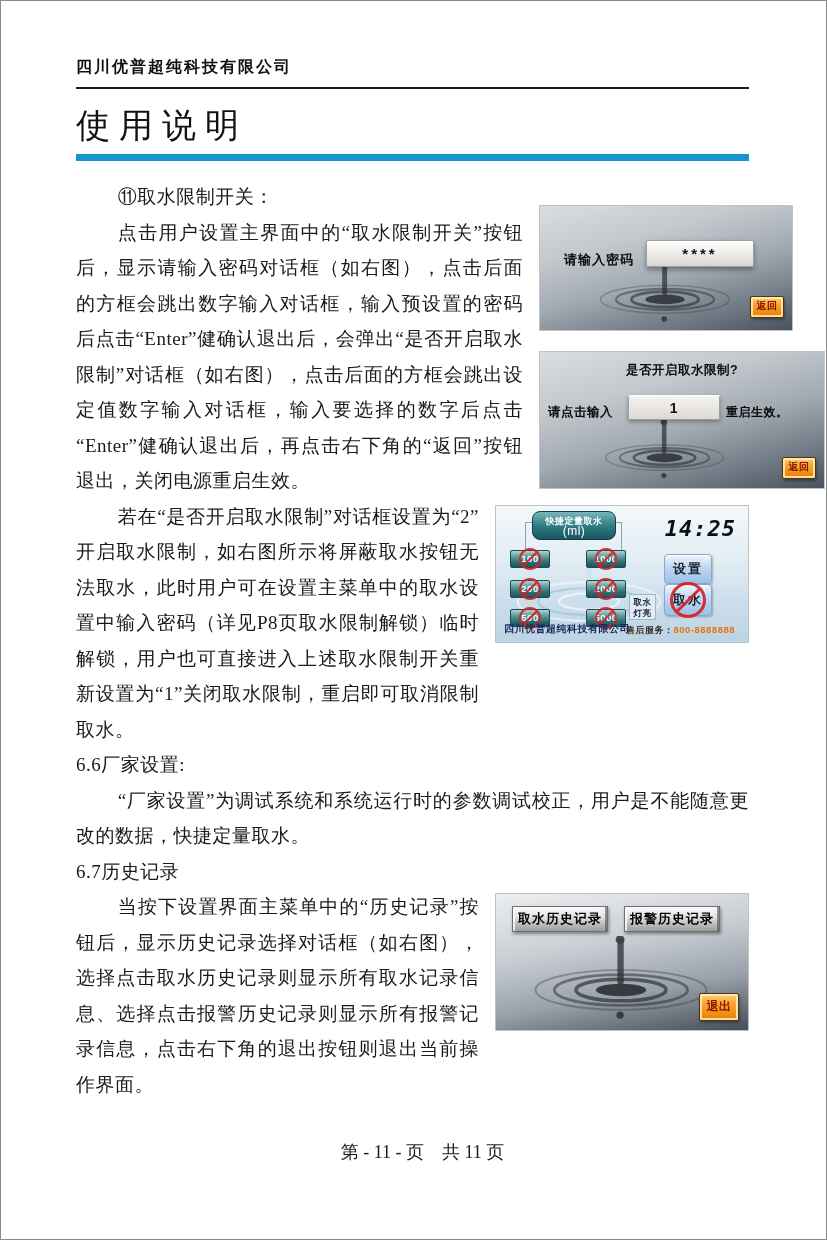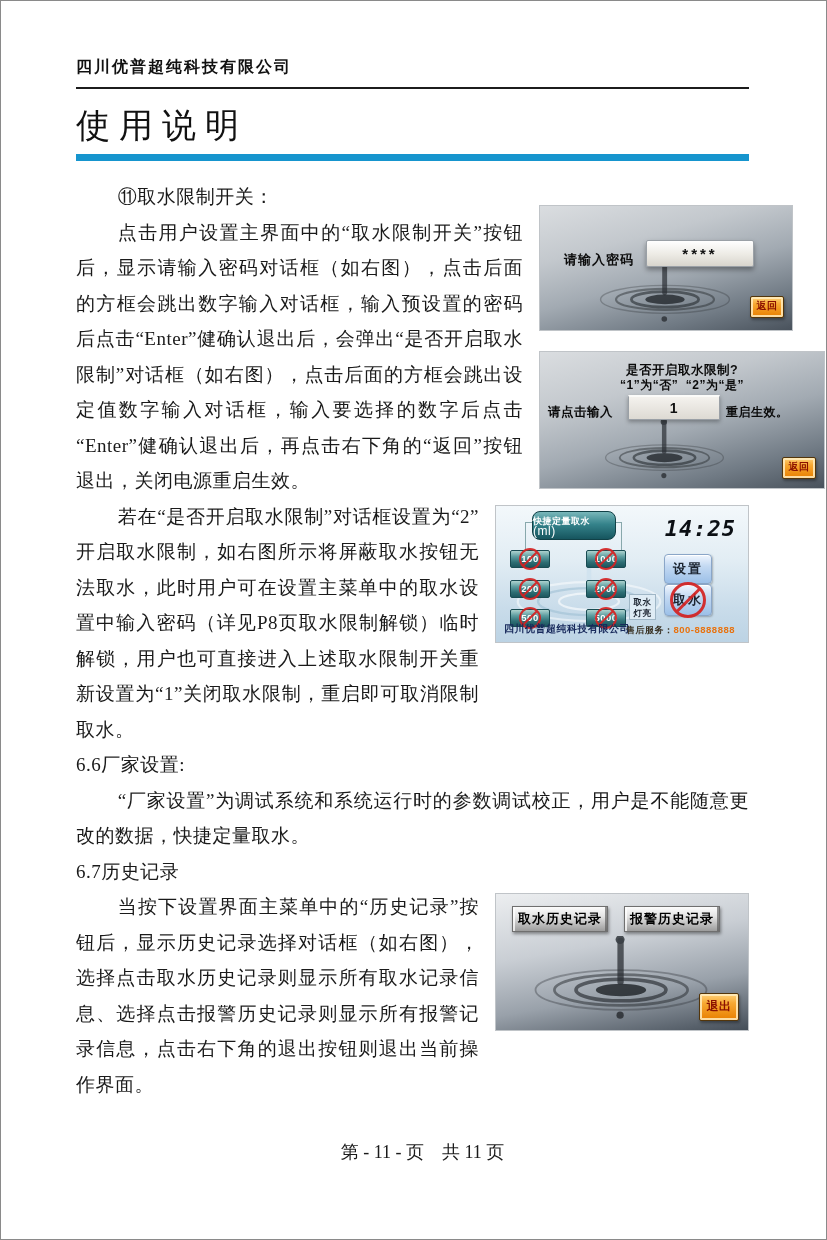--- a/index.html
+++ b/index.html
@@ -86,21 +86,21 @@
     text-align:center;line-height:22px;font-size:14px;font-weight:bold;color:#111;
     box-shadow:0 2px 4px rgba(0,0,0,.3);
   }
   .s2 .note{left:186px;top:49px;font-size:12px;font-weight:bold;color:#0a0a0a;}
   .s2 .btn-back{right:8px;bottom:9px;width:32px;height:20px;font-size:10px;line-height:18px;}
   
   .s3{height:136px;background:linear-gradient(180deg,#f3f8fb 0%,#e2edf4 40%,#c9dcea 75%,#bcd3e4 100%);}
   .s3 .pill{
     left:36px;top:5px;width:82px;height:27px;border-radius:8px;
     background:linear-gradient(180deg,#79b7ba 0%,#35838b 45%,#16555e 100%);
-    border:1px solid #114147;color:#fff;
+    border:1px solid #114147;color:#fff;text-align:center;
   }
   .s3 .pill .l1{font-size:9px;font-weight:bold;line-height:12px;margin-top:3px;letter-spacing:0.5px;}
   .s3 .pill .l2{font-size:12px;line-height:9px;}
   .s3 .connL{left:29px;top:16px;width:7px;height:27px;border-left:1px solid #88a8ac;border-top:1px solid #88a8ac;}
   .s3 .connR{left:118px;top:16px;width:7px;height:27px;border-right:1px solid #88a8ac;border-top:1px solid #88a8ac;}
   .s3 .clock{
     right:12px;top:2px;
     font-family:"DejaVu Sans Mono","Liberation Mono",monospace;
     font-style:italic;font-weight:bold;font-size:22px;color:#0b0f14;letter-spacing:1px;
   }
@@ -197,21 +197,20 @@
           <svg class="abs ripple-svg" style="left:52px;top:66px;" width="145" height="64" viewBox="0 0 200 100">
             <ellipse cx="100" cy="62" rx="92" ry="20" fill="none" stroke="#2b2f33" stroke-width="2" opacity=".3"></ellipse>
             <ellipse cx="100" cy="62" rx="70" ry="15" fill="none" stroke="#23272b" stroke-width="3" opacity=".45"></ellipse>
             <ellipse cx="100" cy="62" rx="48" ry="11" fill="none" stroke="#1c2024" stroke-width="4" opacity=".55"></ellipse>
             <ellipse cx="100" cy="62" rx="28" ry="7" fill="#14181c" opacity=".7"></ellipse>
             <rect x="96" y="4" width="7" height="52" rx="3" fill="#2a2e33" opacity=".7"></rect>
             <circle cx="99" cy="6" r="5" fill="#3a3f45" opacity=".9"></circle>
             <circle cx="99" cy="90" r="4" fill="#2a2e33" opacity=".8"></circle>
           </svg>
           <div class="abs q1">是否开启取水限制?</div>
-          <div class="abs q2">“1”为“否”  “2”为“是”</div>
           <div class="abs prompt">请点击输入</div>
           <div class="abs inp">1</div>
           <div class="abs note">重启生效。</div>
           <div class="abs btn-back btn-orange">返回</div>
         </figure>
       </aside>
 
       <p class="para">⑪取水限制开关：</p>
       <p class="para">点击用户设置主界面中的“取水限制开关”按钮后，显示请输入密码对话框（如右图），点击后面的方框会跳出数字输入对话框，输入预设置的密码后点击“Enter”健确认退出后，会弹出“是否开启取水限制”对话框（如右图），点击后面的方框会跳出设定值数字输入对话框，输入要选择的数字后点击“Enter”健确认退出后，再点击右下角的“返回”按钮退出，关闭电源重启生效。</p>
 

